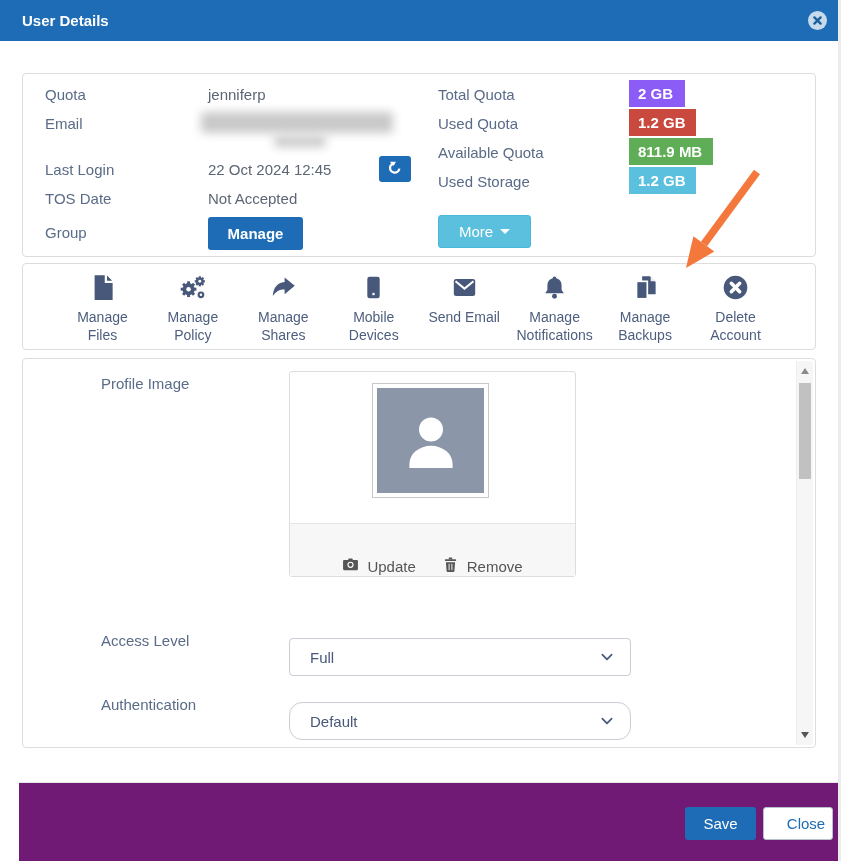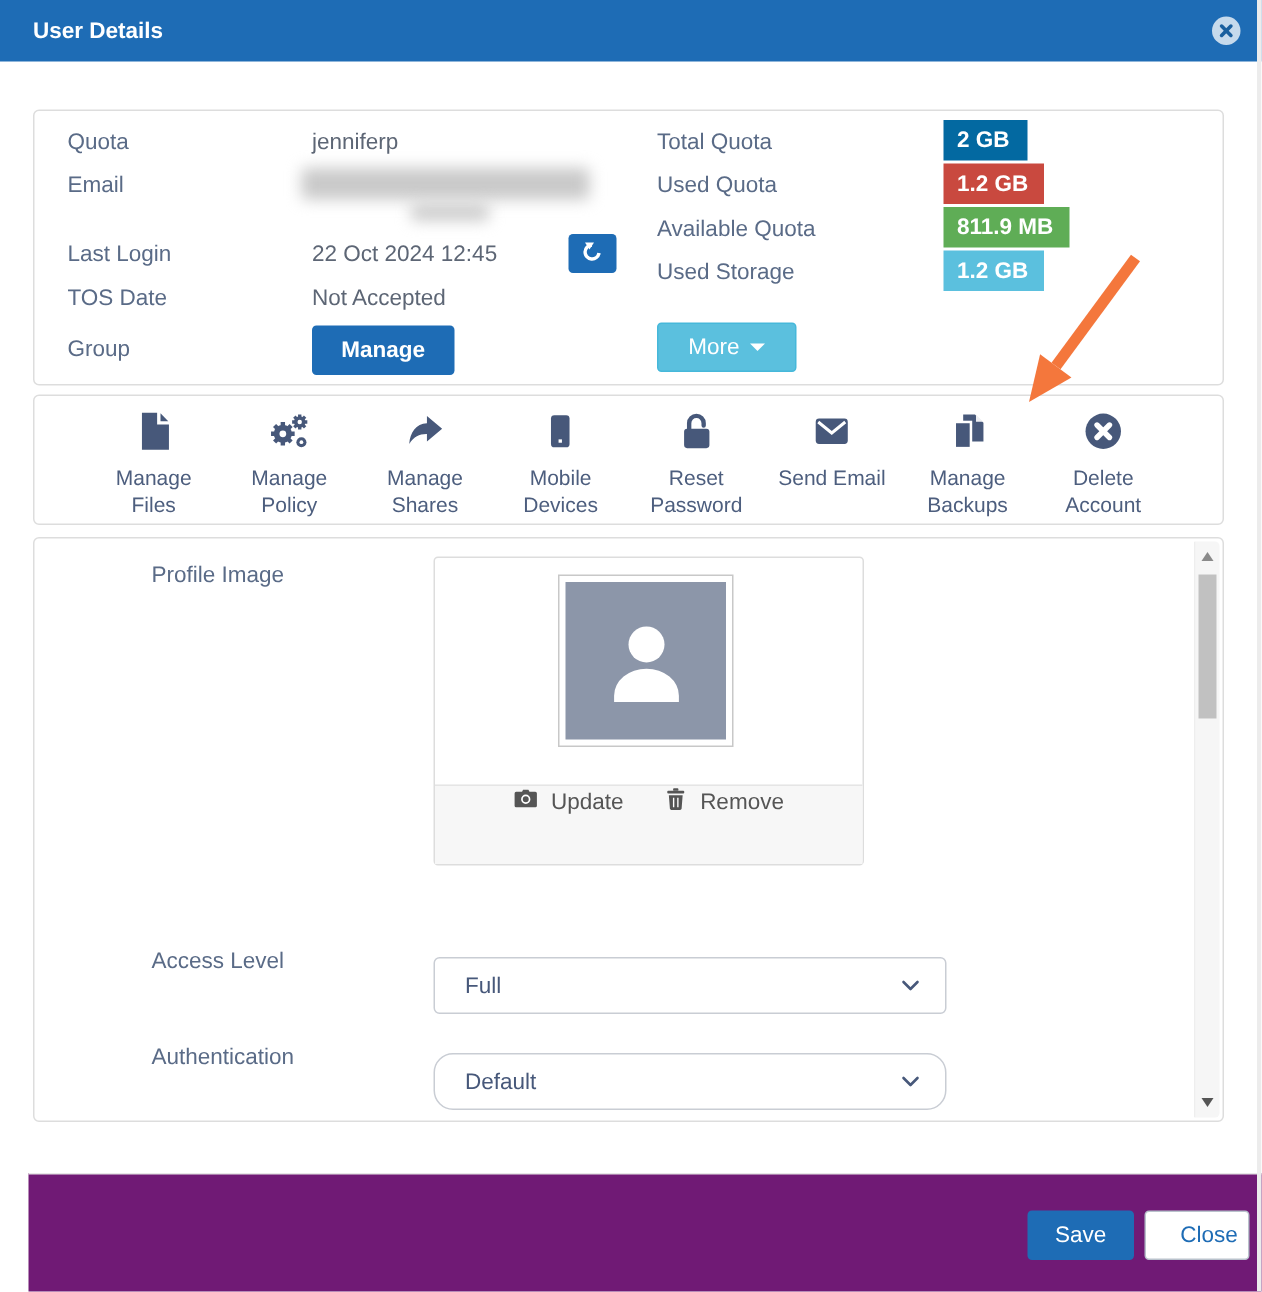--- a/index.html
+++ b/index.html
@@ -62,21 +62,21 @@
     width:0; height:0; border-left:5px solid transparent;
     border-right:5px solid transparent; border-top:5px solid #ffffff;
     display:inline-block;
   }
 
   .badge {
     position:absolute; left:606px; height:27px; color:#ffffff;
     font-size:15px; font-weight:bold; display:flex; align-items:center;
     padding:0 9px;
   }
-  .badge-total     { top:6px;  width:56px; background:#0369a1; }
+  .badge-total     { top:6px;  width:56px; background:#8b5cf6; }
   .badge-used      { top:35px; width:67px; background:#c9493f; }
   .badge-available { top:64px; width:84px; background:#5fad56; }
   .badge-storage   { top:93px; width:67px; background:#5bc0de; }
 
   
   .tool-item {
     width:82px; display:flex; flex-direction:column; align-items:center;
     color:#47587a; cursor:pointer; text-align:center;
   }
   .tool-item svg { width:27px; height:27px; flex:none; }
@@ -96,21 +96,21 @@
     position:absolute; left:82px; top:11px; width:117px; height:115px;
     border:1px solid #c8c8c8; background:#fff; padding:4px;
   }
   .avatar-inner {
     width:100%; height:100%; background:#8c96a9;
     display:flex; align-items:center; justify-content:center;
   }
   .profile-card-footer {
     position:absolute; left:0; bottom:0; width:100%; height:53px;
     background:#f7f7f7; border-top:1px solid #e5e5e5;
-    display:flex; align-items:flex-start; justify-content:center; gap:26px;
+    display:flex; align-items:flex-end; justify-content:center; gap:26px;
   }
   .mini-btn {
     display:flex; align-items:center; gap:8px; color:#555555;
     font-size:15px; background:none; border:none; cursor:pointer;
     font-family:"Liberation Sans", sans-serif;
   }
   .mini-btn svg { width:17px; height:17px; }
 
   .select {
     position:absolute; left:266px; width:342px; height:38px;
@@ -252,40 +252,40 @@
   <div class="tool-item">
     <span>
       <svg viewBox="0 0 24 24" width="27" height="27">
         <rect x="6.5" y="2.5" width="11" height="19" rx="2" fill="#47587a"></rect>
         <rect x="11" y="16.8" width="2" height="2" fill="#ffffff"></rect>
       </svg>
     </span>
     <span class="tool-label">Mobile Devices</span>
   </div>
 
-  <div class="tool-item">
-    <span>
-      <svg viewBox="0 0 24 24" width="27" height="27">
-        <path d="M7.5 11 L7.5 7.2 A4.3 4.3 0 0 1 16.1 7.2 L16.1 8.6" fill="none" stroke="#47587a" stroke-width="2.6" stroke-linecap="round"></path>
-        <rect x="4.5" y="10.5" width="15" height="11.5" rx="1.8" fill="#47587a"></rect>
-      </svg>
-    </span>
-    <span class="tool-label">Reset Password</span>
-  </div>
 
   <div class="tool-item">
     <span>
       <svg viewBox="0 0 24 24" width="27" height="27">
         <rect x="2.5" y="4.5" width="19" height="15" rx="2" fill="#47587a"></rect>
         <polyline points="4,6.5 12,13 20,6.5" fill="none" stroke="#ffffff" stroke-width="1.8"></polyline>
       </svg>
     </span>
     <span class="tool-label">Send Email</span>
   </div>
 
+  <div class="tool-item">
+    <span>
+      <svg viewBox="0 0 24 24" fill="#47587a" width="27" height="27">
+        <path d="M12 2.2 a1.6 1.6 0 0 1 1.6 1.6 c3.1 .7 4.7 3.1 4.7 6.2 l0 4.2 2 2.9 L3.7 17.1 l2 -2.9 0 -4.2 c0 -3.1 1.6 -5.5 4.7 -6.2 A1.6 1.6 0 0 1 12 2.2 z"></path>
+        <circle cx="12" cy="19.8" r="2.2"></circle>
+      </svg>
+    </span>
+    <span class="tool-label">Manage Notifications</span>
+  </div>
 
   <div class="tool-item">
     <span>
       <svg viewBox="0 0 24 24" width="27" height="27">
         <path d="M9 2 L16 2 L21 7 L21 18 L9 18 Z" fill="#47587a"></path>
         <path d="M16.6 2.3 L20.7 6.4 L16.6 6.4 Z" fill="#ffffff" opacity="0.9"></path>
         <rect x="4" y="6.5" width="9.6" height="15.5" fill="#47587a" stroke="#ffffff" stroke-width="1.5"></rect>
       </svg>
     </span>
     <span class="tool-label">Manage Backups</span>

